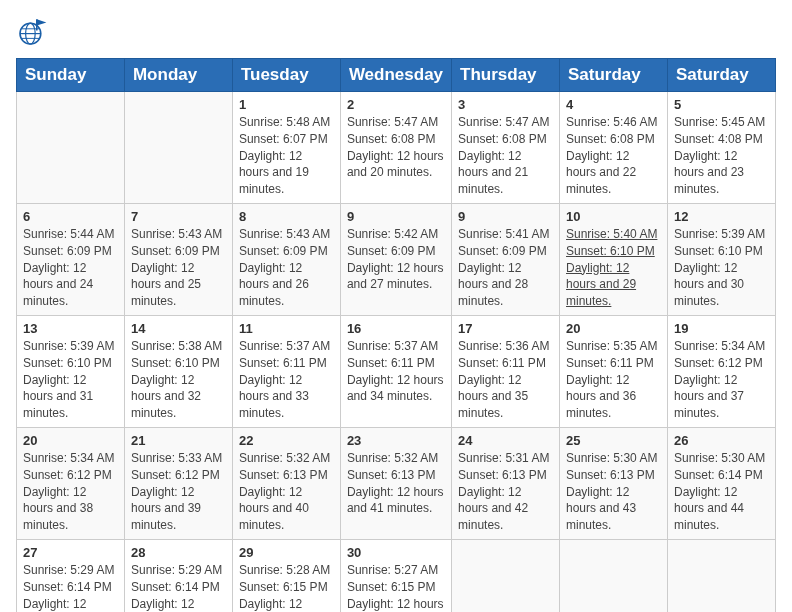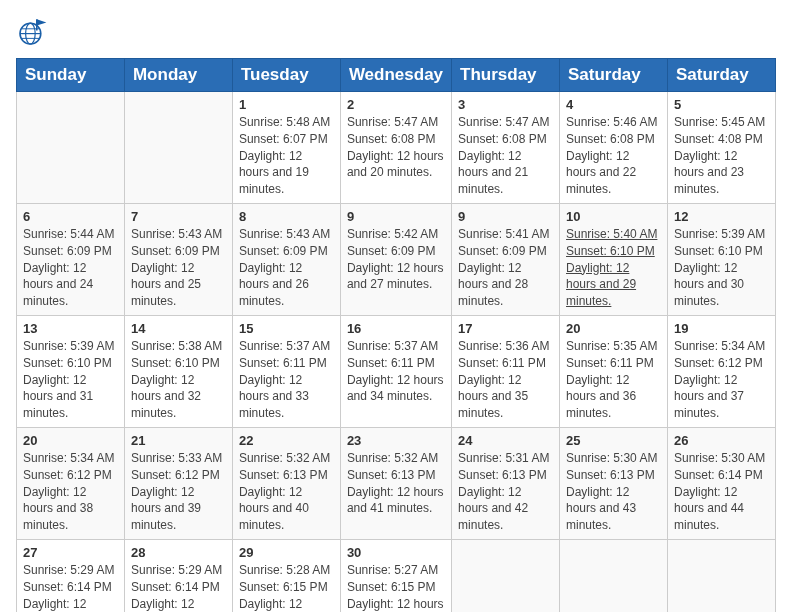--- a/index.html
+++ b/index.html
@@ -213,21 +213,21 @@
 Sunset: 6:10 PM
 Daylight: 12 hours and 31 minutes.</div>
         </td>
         <td>
           <div class="day-num">14</div>
           <div class="cell-text" style="white-space: pre-line;">Sunrise: 5:38 AM
 Sunset: 6:10 PM
 Daylight: 12 hours and 32 minutes.</div>
         </td>
         <td>
-          <div class="day-num">15</div>
+          <div class="day-num">11</div>
           <div class="cell-text" style="white-space: pre-line;">Sunrise: 5:37 AM
 Sunset: 6:11 PM
 Daylight: 12 hours and 33 minutes.</div>
         </td>
         <td>
           <div class="day-num">16</div>
           <div class="cell-text" style="white-space: pre-line;">Sunrise: 5:37 AM
 Sunset: 6:11 PM
 Daylight: 12 hours and 34 minutes.</div>
         </td>

